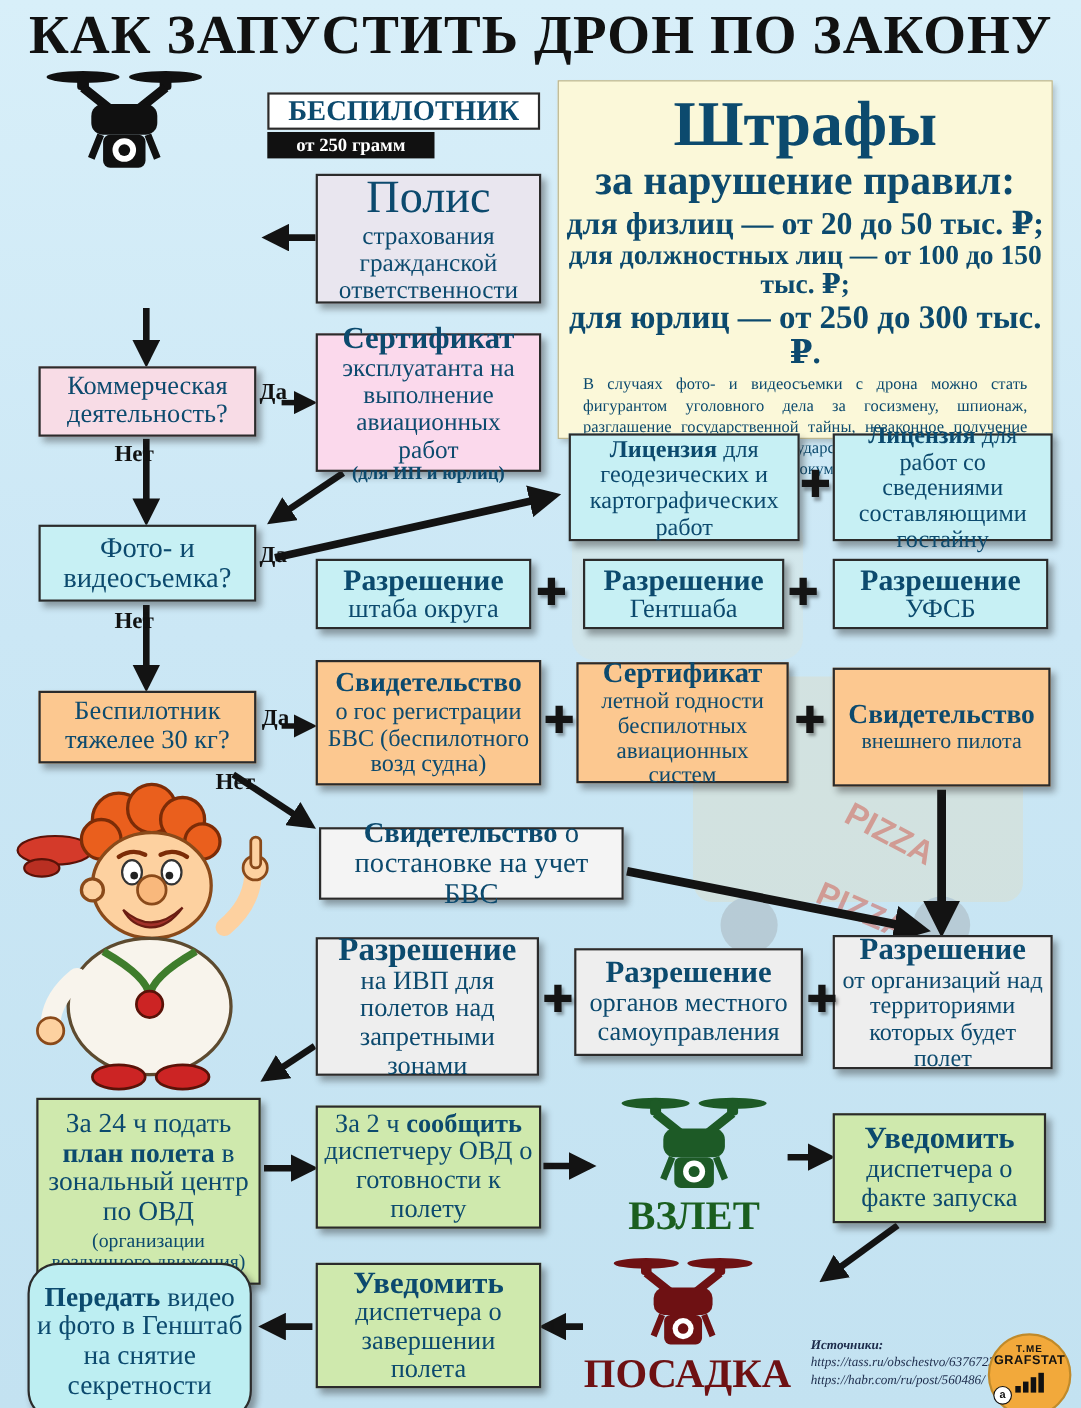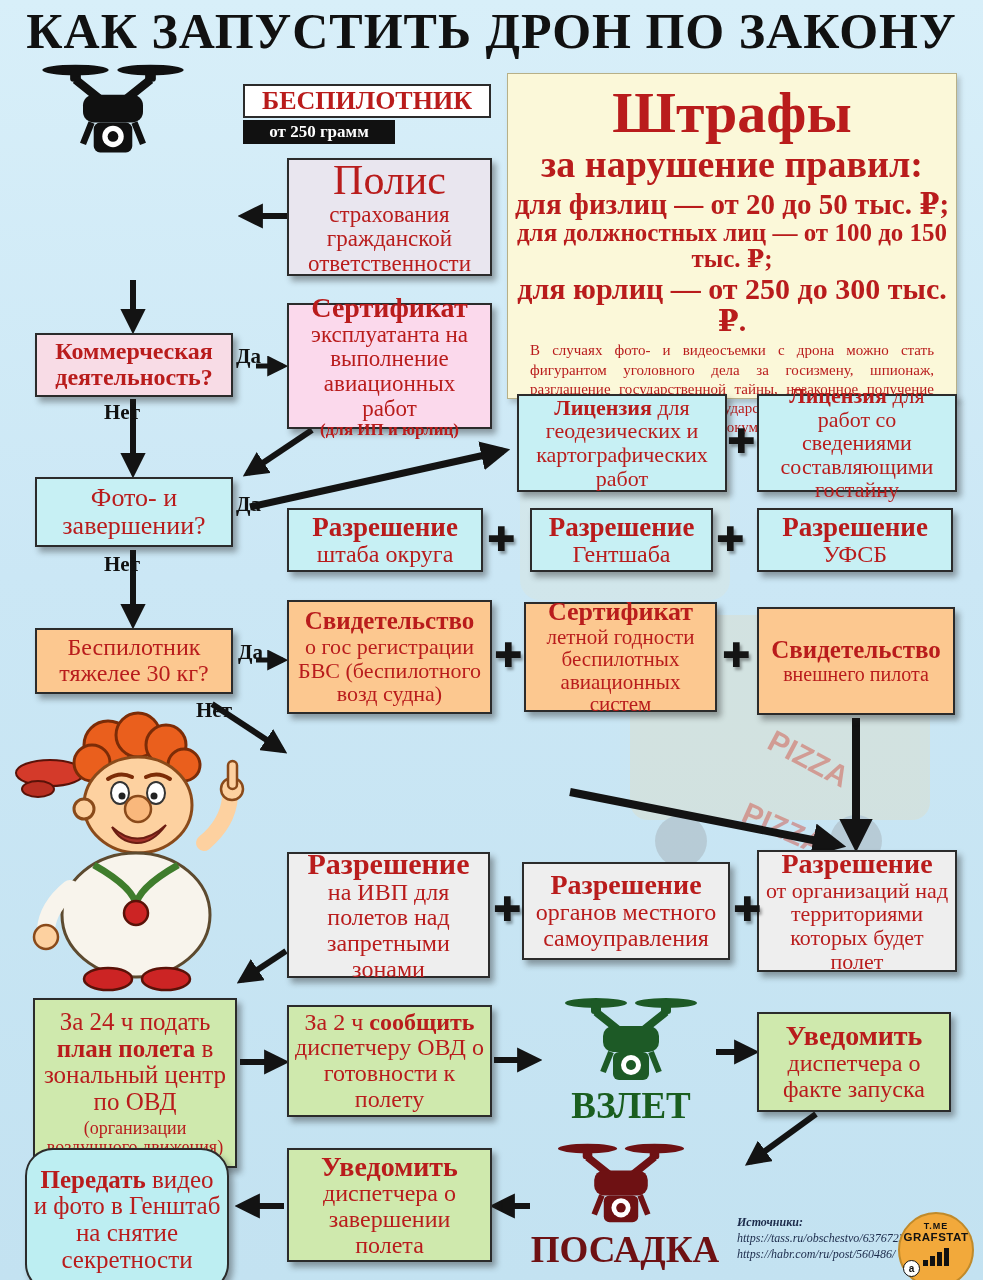--- a/index.html
+++ b/index.html
@@ -4,21 +4,21 @@
 <style>
   html,body{margin:0;padding:0;}
   body{font-family:"Liberation Serif","DejaVu Serif",serif;}
   #canvas{position:relative;width:983px;height:1280px;overflow:hidden;
           background:linear-gradient(180deg,#d8eff9 0%,#cbe7f5 45%,#c3e2f1 100%);color:#111;}
   .abs{position:absolute;}
   .decor{position:absolute;z-index:1;}
   .arrows{position:absolute;left:0;top:0;z-index:4;}
   .box{position:absolute;z-index:5;box-sizing:border-box;border:2px solid #2b2b2b;
        box-shadow:4px 5px 6px rgba(35,35,35,.40);display:flex;flex-direction:column;
-       justify-content:center;text-align:center;line-height:1.07;padding:0 6px;color:#b91c1c;}
+       justify-content:center;text-align:center;line-height:1.07;padding:0 6px;color:#0c4a6e;}
   .noshadow{box-shadow:none;}
   .rose{background:#f5e1e6;}
   .pink{background:#f8dce6;}
   .pink2{background:#fbd9ec;}
   .lav{background:#e9e6ef;}
   .cyan{background:#c7f0f4;}
   .cyan2{background:#bdeef2;}
   .orange{background:#fcc890;}
   .grayb{background:#eeeeee;}
   .green{background:#cfe9ad;}
@@ -130,39 +130,39 @@
 
   <div class="box yellow" style="left:507px;top:73px;width:450px;height:326px;justify-content:flex-start;padding-top:8px;box-shadow:3px 4px 5px rgba(60,60,60,.25);">
     <div class="s58 b">Штрафы</div>
     <div class="s38 b">за нарушение правил:</div>
     <div class="s29 b" style="margin-top:4px;">для физлиц — от 20 до 50 тыс. ₽;</div>
     <div class="s25 b">для должностных лиц — от 100 до 150 тыс. ₽;</div>
     <div class="s30 b">для юрлиц — от 250 до 300 тыс. ₽.</div>
     <div class="fine-note">В случаях фото- и видеосъемки с дрона можно стать фигурантом уголовного дела за госизмену, шпионаж, разглашение государственной тайны, незаконное получение информации, содержащей государственную тайну, нарушение правил обращения с документами, составляющими государственную тайну, и т.д.</div>
   </div>
 
-  <div class="box pink" style="left:35px;top:333px;width:198px;height:64px;font-weight:bold;">
+  <div class="box pink" style="left:35px;top:333px;width:198px;height:64px;">
     <div class="s24">
         <span class="blk">Коммерческая</span>
         <span class="blk">деятельность?</span>
       </div>
   </div>
   <div class="yn" style="left:236px;top:344px;">Да</div>
   <div class="yn" style="left:104px;top:400px;">Нет</div>
 
   <div class="box pink2" style="left:287px;top:303px;width:205px;height:126px;">
     <div class="s28 b">Сертификат</div>
     <div class="s23">эксплуатанта на выполнение авиационных работ</div>
     <div class="s17 b">(для ИП и юрлиц)</div>
   </div>
 
   <div class="box cyan" style="left:35px;top:477px;width:198px;height:70px;">
     <div class="s26">
         <span class="blk">Фото- и</span>
-        <span class="blk">завершении?</span>
+        <span class="blk">видеосъемка?</span>
       </div>
   </div>
   <div class="yn" style="left:236px;top:492px;">Да</div>
   <div class="yn" style="left:104px;top:552px;">Нет</div>
 
   <div class="box cyan" style="left:517px;top:394px;width:210px;height:98px;">
     <div class="s22"><span class="b">Лицензия</span><span> для геодезических и картографических работ</span></div>
   </div>
   <div class="plus" style="left:727px;top:424px;">✚</div>
   <div class="box cyan" style="left:757px;top:394px;width:200px;height:98px;">
@@ -201,20 +201,23 @@
   <div class="box orange" style="left:524px;top:602px;width:193px;height:110px;">
     <span class="s26 b blk">Сертификат</span>
     <span class="s21 blk">летной годности беспилотных авиационных систем</span>
   </div>
   <div class="plus" style="left:722px;top:638px;">✚</div>
   <div class="box orange" style="left:757px;top:607px;width:198px;height:108px;">
     <span class="s25 b blk">Свидетельство</span>
     <span class="s31 blk">внешнего пилота</span>
   </div>
 
+  <div class="box whiteb" style="left:290px;top:752px;width:277px;height:66px;background:#f4f4f4;">
+    <div class="s26"><span class="b">Свидетельство</span><span> о постановке на учет БВС</span></div>
+  </div>
 
   <svg class="abs" style="left:8px;top:693px;z-index:4;" width="280" height="300" viewBox="0 0 280 300">
     <g stroke="#5a1208" stroke-width="2">
       <ellipse cx="42" cy="80" rx="34" ry="13" fill="#d43a2a"></ellipse>
       <ellipse cx="30" cy="96" rx="16" ry="8" fill="#b92f22"></ellipse>
     </g>
     <g fill="#ea5f1d" stroke="#7c2c07" stroke-width="3">
       <circle cx="100" cy="52" r="24"></circle>
       <circle cx="130" cy="42" r="22"></circle>
       <circle cx="158" cy="52" r="20"></circle>

